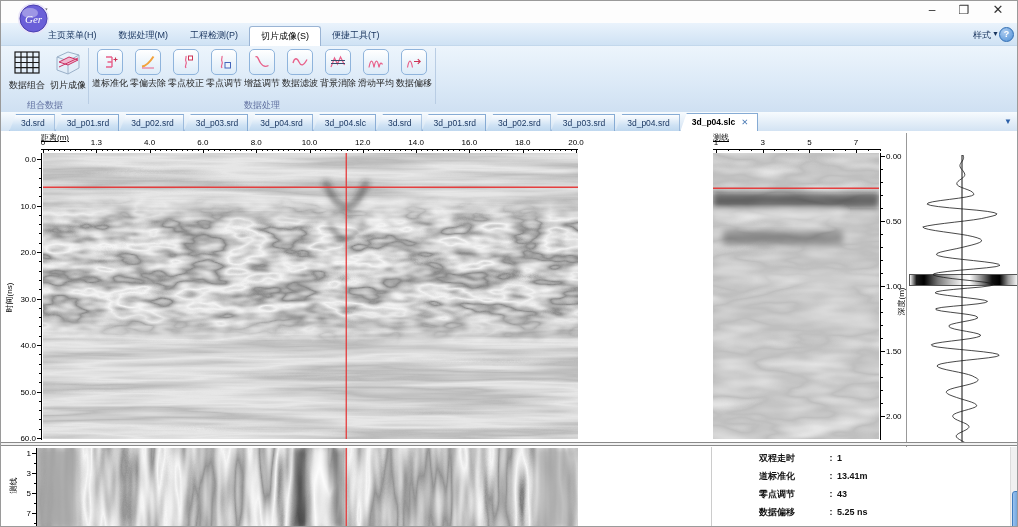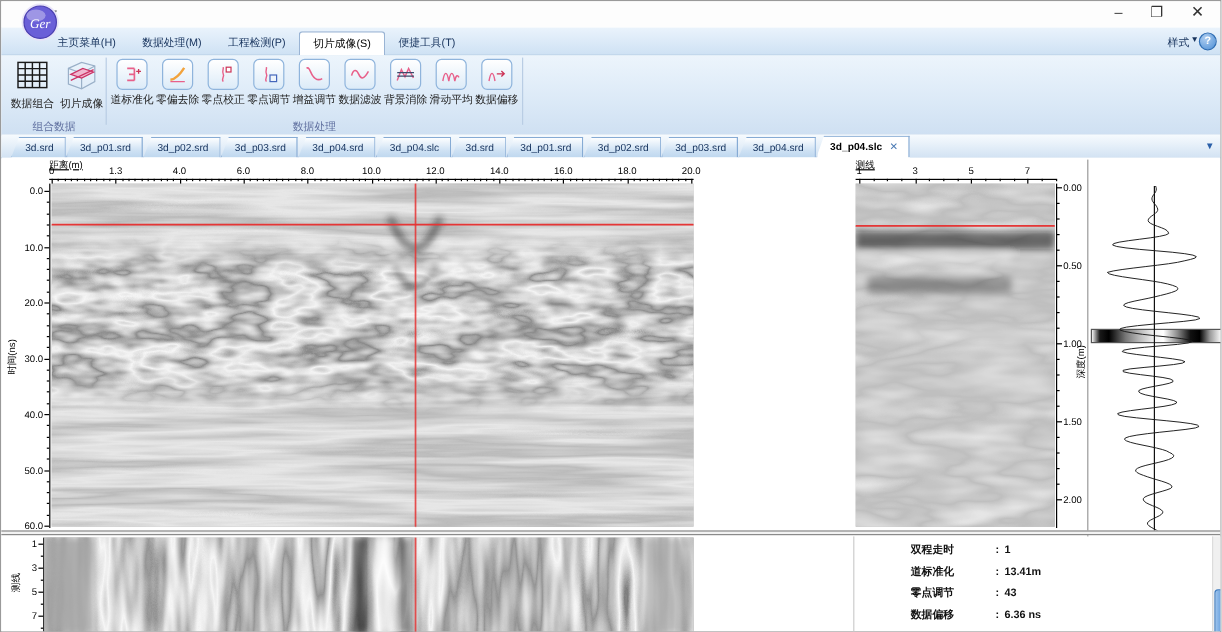--- a/index.html
+++ b/index.html
@@ -377,21 +377,21 @@
           <span class="val">13.41m</span>
         </div>
         <div class="info-row">
           <span class="lab">零点调节</span>
           <span class="colon">:</span>
           <span class="val">43</span>
         </div>
         <div class="info-row">
           <span class="lab">数据偏移</span>
           <span class="colon">:</span>
-          <span class="val">6.36 ns</span>
+          <span class="val">5.25 ns</span>
         </div>
       </div>
 
     <div id="scrollbar" style="top:316px;height:81px;">
       <div id="scroll-thumb"></div>
     </div>
   <div class="tlabel" style="left: 28px; top: 7px; width: 28px; text-align: center;">0</div>
       <div class="tick" style="left: 42px; top: 18px; height: 4px;"></div>
       <div class="tick" style="left: 47.33px; top: 18px; height: 2px;"></div>
       <div class="tick" style="left: 52.66px; top: 18px; height: 2px;"></div>

